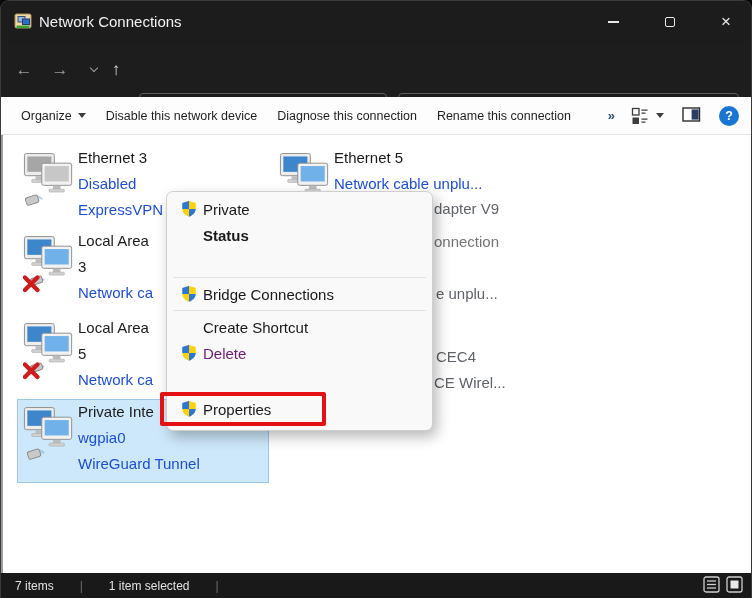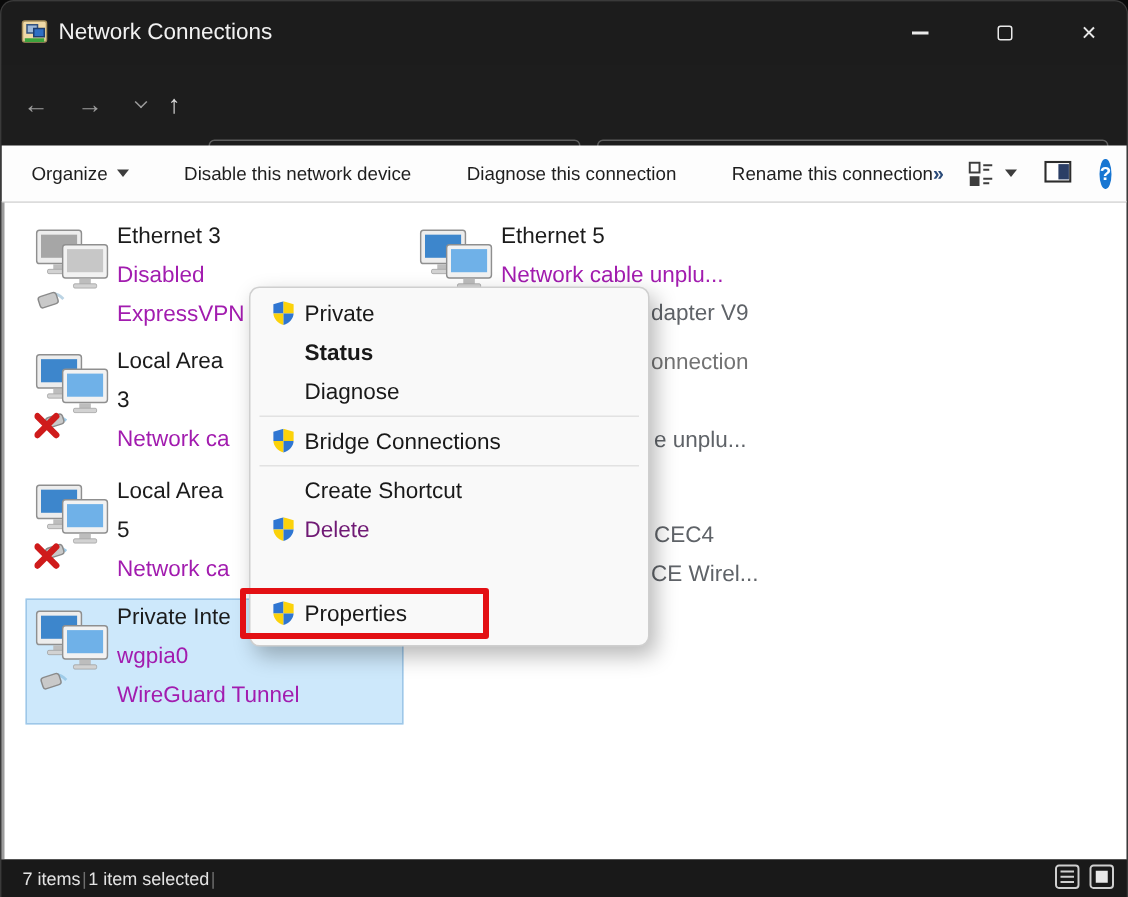--- a/index.html
+++ b/index.html
@@ -43,53 +43,53 @@
     position:absolute;left:0;top:0;width:100%;height:100%;background:transparent;border:none;outline:none;
     color:#c9c9c9;font-size:15px;padding:0 40px 0 17px;font-family:"Liberation Sans",sans-serif;
   }
   .searchbox input::placeholder{color:#989898;}
   .search-ico{position:absolute;right:13px;top:12px;}
   
   .commandbar{
     position:absolute;left:0;top:96px;width:752px;height:38px;background:#fdfdfd;border-bottom:1px solid #e4e4e4;
     display:flex;align-items:center;font-size:12.5px;color:#1e1e1e;
   }
-  .cmd{margin-left:37px;white-space:nowrap;cursor:default;display:flex;align-items:center;gap:6px;}
+  .cmd{margin-left:20px;white-space:nowrap;cursor:default;display:flex;align-items:center;gap:6px;}
   .cmd:first-child{margin-left:20px;}
   .caret-down{width:0;height:0;border-left:4px solid transparent;border-right:4px solid transparent;border-top:5px solid #3d3d3d;display:inline-block;}
   .cmd-more{margin-left:auto;color:#2a4a78;font-weight:bold;font-size:13px;}
   .cmd-iconbtn{margin-left:16px;display:flex;align-items:center;gap:7px;}
   .cmd-pane{margin-left:18px;}
   .cmd-help{margin-left:18px;margin-right:14px;width:20px;height:20px;border-radius:50%;background:#1876d2;color:#fff;
     display:flex;align-items:center;justify-content:center;font-size:12.5px;font-weight:bold;}
   
   .content{position:absolute;left:0;top:134px;width:752px;height:438px;background:#ffffff;border-left:2px solid #9c9c9c;border-right:1px solid #9c9c9c;}
   .tile{position:absolute;}
   .tile-icon{position:absolute;}
   .tline{position:absolute;font-size:15px;line-height:20px;color:#1b1b1b;white-space:nowrap;}
-  .tgray{color:#a21caf;}
+  .tgray{color:#1d4ed8;}
   .selected-tile{position:absolute;left:14px;top:264px;width:252px;height:84px;background:#cde8fb;border:1px solid #9ec7e8;}
   .frag{position:absolute;font-size:15px;color:#5f6368;white-space:nowrap;}
   .frag-dark{color:#737373;}
   
   .menu{
     position:absolute;left:163px;top:56px;width:267px;height:240px;background:#f9f9f9;border:1px solid #cfcfcf;
     border-radius:7px;box-shadow:4px 6px 14px rgba(0,0,0,.28);z-index:40;
   }
   .mi{position:absolute;left:0;width:100%;height:26px;display:flex;align-items:center;font-size:15px;color:#191919;}
   .mi .mic{position:absolute;left:13px;top:4px;width:18px;height:18px;}
   .mi .mlabel{position:absolute;left:36px;white-space:nowrap;}
   .mi .bold{font-weight:bold;}
   .mi-dis .mlabel{color:#701a75;}
   .msep{position:absolute;left:6px;right:6px;height:1px;background:#e2e2e2;}
   .redbox{position:absolute;left:157px;top:257px;width:166px;height:34px;border:4px solid #e31014;border-radius:2px;z-index:60;}
   
   .statusbar{
     position:absolute;left:0;top:572px;width:752px;height:26px;background:#191919;
-    display:flex;align-items:center;color:#e3e3e3;font-size:12px;gap:1px;padding-left:14px;
+    display:flex;align-items:center;color:#e3e3e3;font-size:12px;gap:26px;padding-left:14px;
   }
   .sb-div{color:#6d6d6d;}
   .sb-icons{margin-left:auto;display:flex;gap:6px;margin-right:10px;}
 </style>
 </head>
 <body>
 
 <div class="window">
 
   <div class="titlebar">
@@ -307,23 +307,20 @@
                 <rect x="0" y="10" width="10" height="10" fill="#fbd20b"></rect>
                 <rect x="10" y="10" width="10" height="10" fill="#2f76d2"></rect>
               </g>
             </svg>
         </span>
         <span class="mlabel">Private</span>
       </div>
       <div class="mi" style="top:30px;">
         <span class="mlabel bold">Status</span>
       </div>
-      <div class="mi" style="top:56px;">
-        <span class="mlabel">Diagnose</span>
-      </div>
       <div class="msep" style="top:85px;"></div>
       <div class="mi" style="top:89px;">
         <span class="mic">
           <svg width="18" height="18" viewBox="0 0 20 20">
               <g clip-path="url(#shld)">
                 <rect x="0" y="0" width="10" height="10" fill="#2f76d2"></rect>
                 <rect x="10" y="0" width="10" height="10" fill="#fbd20b"></rect>
                 <rect x="0" y="10" width="10" height="10" fill="#fbd20b"></rect>
                 <rect x="10" y="10" width="10" height="10" fill="#2f76d2"></rect>
               </g>

